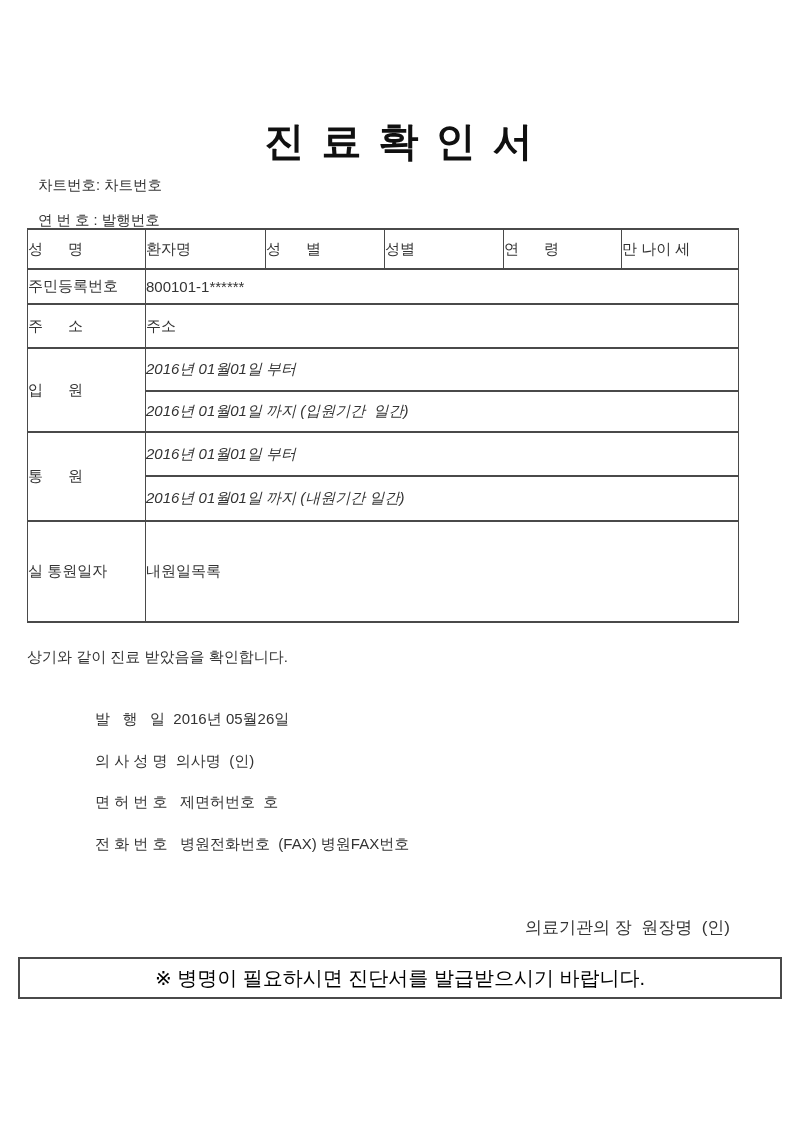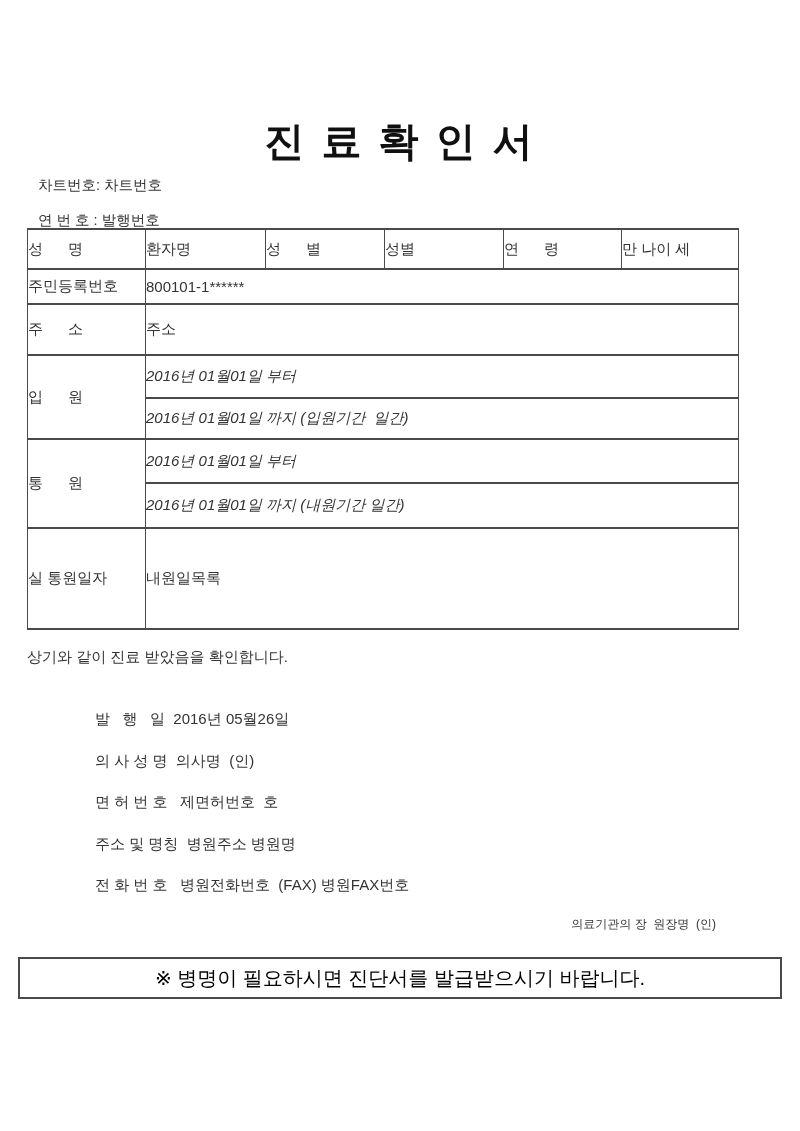--- a/index.html
+++ b/index.html
@@ -52,21 +52,21 @@
     border-top-width: 2px;
     border-bottom-width: 2px;
     text-align: left;
     vertical-align: middle;
     padding: 0;
     white-space: pre;
     overflow: hidden;
   }
   tr.r1 { height: 40px; }
   tr.r2 { height: 35px; }
-  tr.r3 { height: 51px; }
+  tr.r3 { height: 44px; }
   tr.r4 { height: 43px; }
   tr.r5 { height: 41px; }
   tr.r6 { height: 44px; }
   tr.r7 { height: 45px; }
   tr.r8 { height: 101px; }
   td.indent {
     text-align: left;
     padding-left: 125px;
     font-style: italic;
   }
@@ -92,25 +92,25 @@
     font-size: 15px;
     color: #333333;
   }
   .issuance-line {
     white-space: pre;
     line-height: 41.5px;
   }
 
   .director-line {
     position: absolute;
-    left: 13px;
+    left: 27px;
     top: 916px;
     width: 703px;
     text-align: right;
-    font-size: 12px;
+    font-size: 17px;
     color: #333333;
     white-space: pre;
   }
 
   .footer-box {
     position: absolute;
     left: 18px;
     top: 957px;
     width: 760px;
     height: 38px;
@@ -181,21 +181,20 @@
       </tr>
     </tbody>
   </table>
 
   <div class="confirmation">상기와 같이 진료 받았음을 확인합니다.</div>
 
   <div class="issuance-block">
     <div class="issuance-line">발   행   일  2016년 05월26일</div>
     <div class="issuance-line">의 사 성 명  의사명  (인)</div>
     <div class="issuance-line">면 허 번 호   제면허번호  호</div>
-    <div class="issuance-line">주소 및 명칭  병원주소 병원명</div>
     <div class="issuance-line">전 화 번 호   병원전화번호  (FAX) 병원FAX번호</div>
   </div>
 
   <div class="director-line">의료기관의 장  원장명  (인)</div>
 
   <div class="footer-box">
     <span>※ 병명이 필요하시면 진단서를 발급받으시기 바랍니다.</span>
   </div>
 
 </div>

